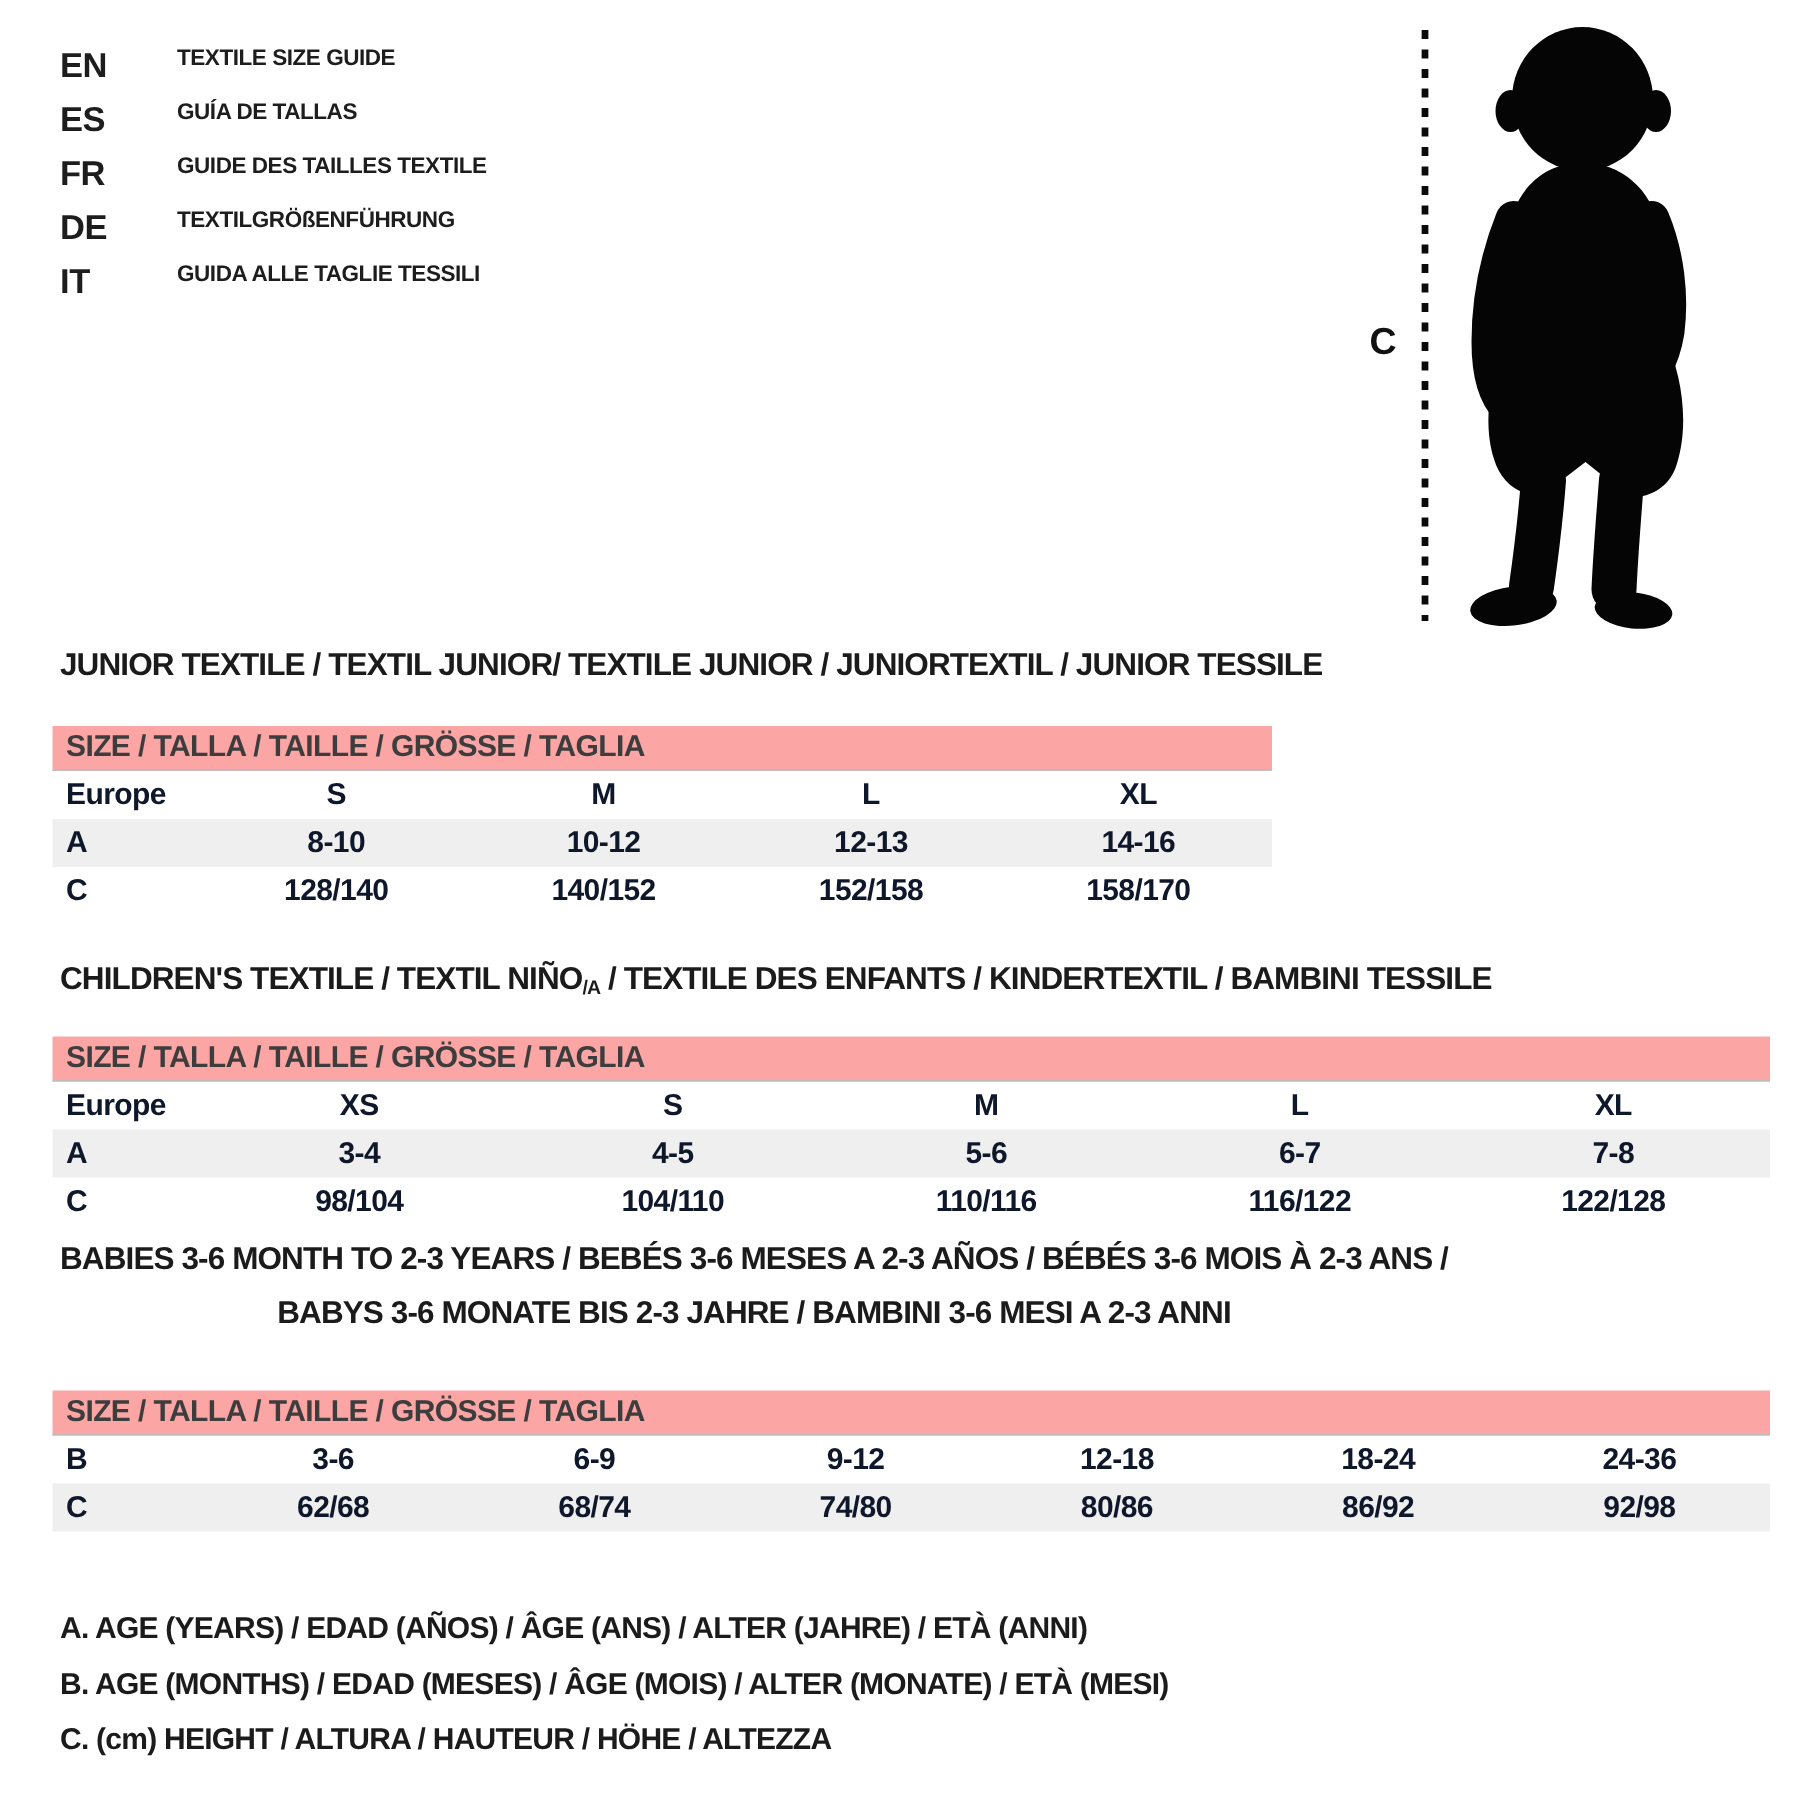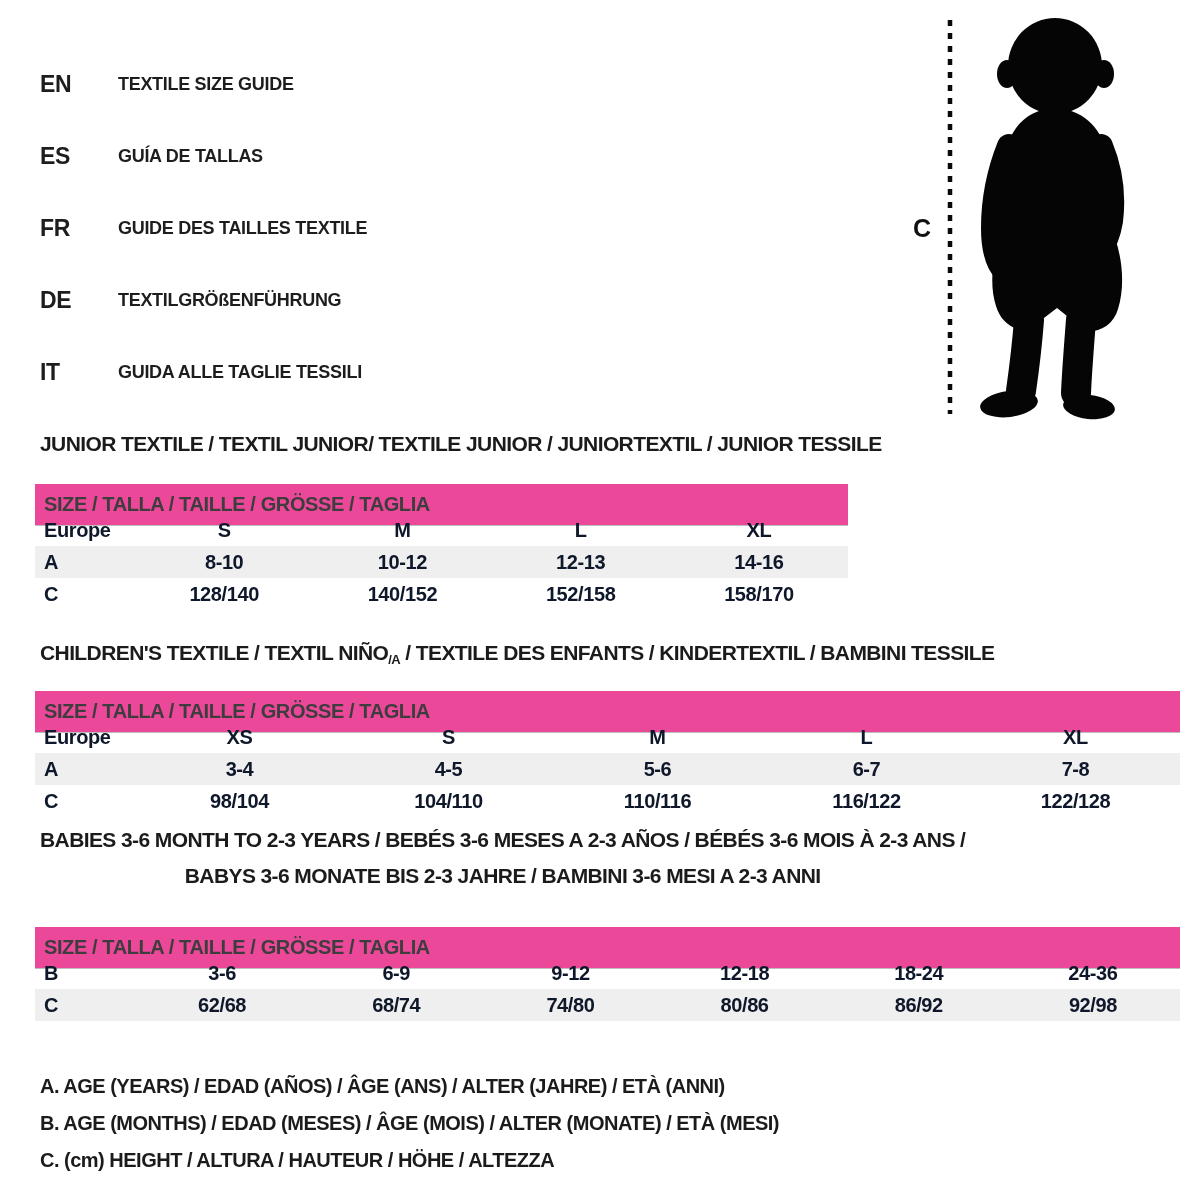--- a/index.html
+++ b/index.html
@@ -1,36 +1,36 @@
 <!DOCTYPE html>
 <html><head>
 <meta charset="utf-8">
 <style>
   html,body { margin:0; padding:0; background:#ffffff; }
   body { width:1200px; height:1200px; font-family:"Liberation Sans", sans-serif; }
   .sheet { position:relative; width:1200px; height:1200px; background:#ffffff; overflow:hidden; }
 
   
   .lang-block { position:absolute; left:40px; top:30px; }
-  .lang-row { display:flex; height:36px; align-items:center;margin-top:36px; }
+  .lang-row { display:flex; height:36px; align-items:flex-start; }
   .lang-code { width:78px; font-size:23px; font-weight:700; color:#1d1d1d; letter-spacing:-0.3px; }
-  .lang-label { font-size:18px; font-weight:700; color:#1d1d1d; letter-spacing:-0.3px; white-space:nowrap; }
+  .lang-label { font-size:15px; font-weight:700; color:#1d1d1d; letter-spacing:-0.3px; white-space:nowrap; }
 
   
   .figure-svg { position:absolute; left:940px; top:14px; }
   .c-label { position:absolute; left:903px; top:214px; width:38px; text-align:center;
              font-size:25px; font-weight:700; color:#111; }
 
   
   .sect-title { position:absolute; left:40px; font-size:21px; font-weight:700; color:#1b1b1b;
                 letter-spacing:-0.6px; white-space:nowrap;text-align:center; }
   .sub-a { font-size:0.62em; vertical-align:-0.28em; }
 
   
-  .size-bar { position:absolute; height:42px; background:#ec4899; display:flex; align-items:center;
+  .size-bar { position:absolute; height:30px; background:#fca5a5; display:flex; align-items:center;
               padding-left:9px; box-sizing:border-box; font-size:20px; font-weight:700; color:#3d3d3d;
               letter-spacing:-0.4px; border-bottom:1px solid #bdbdbd; }
 
   
   .table { position:absolute; }
   .trow { display:grid; height:32px; align-items:center; font-size:20px; font-weight:700;
           color:#0f172a; letter-spacing:-0.4px; }
   .cols-5 { grid-template-columns:100px repeat(4,1fr); }
   .cols-6 { grid-template-columns:100px repeat(5,1fr); }
   .cols-7 { grid-template-columns:100px repeat(6,1fr); }

